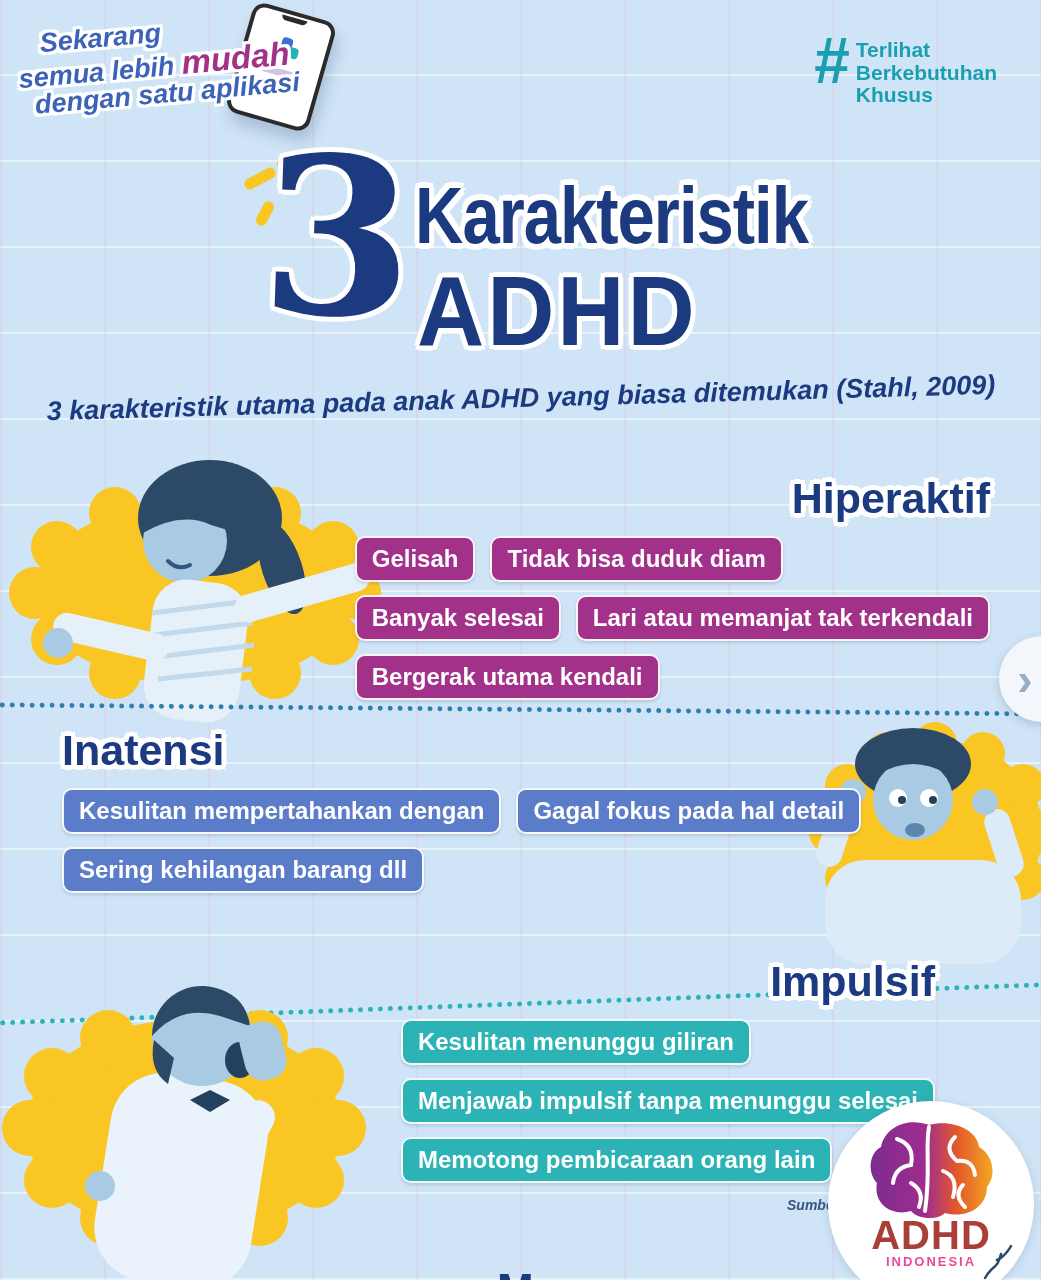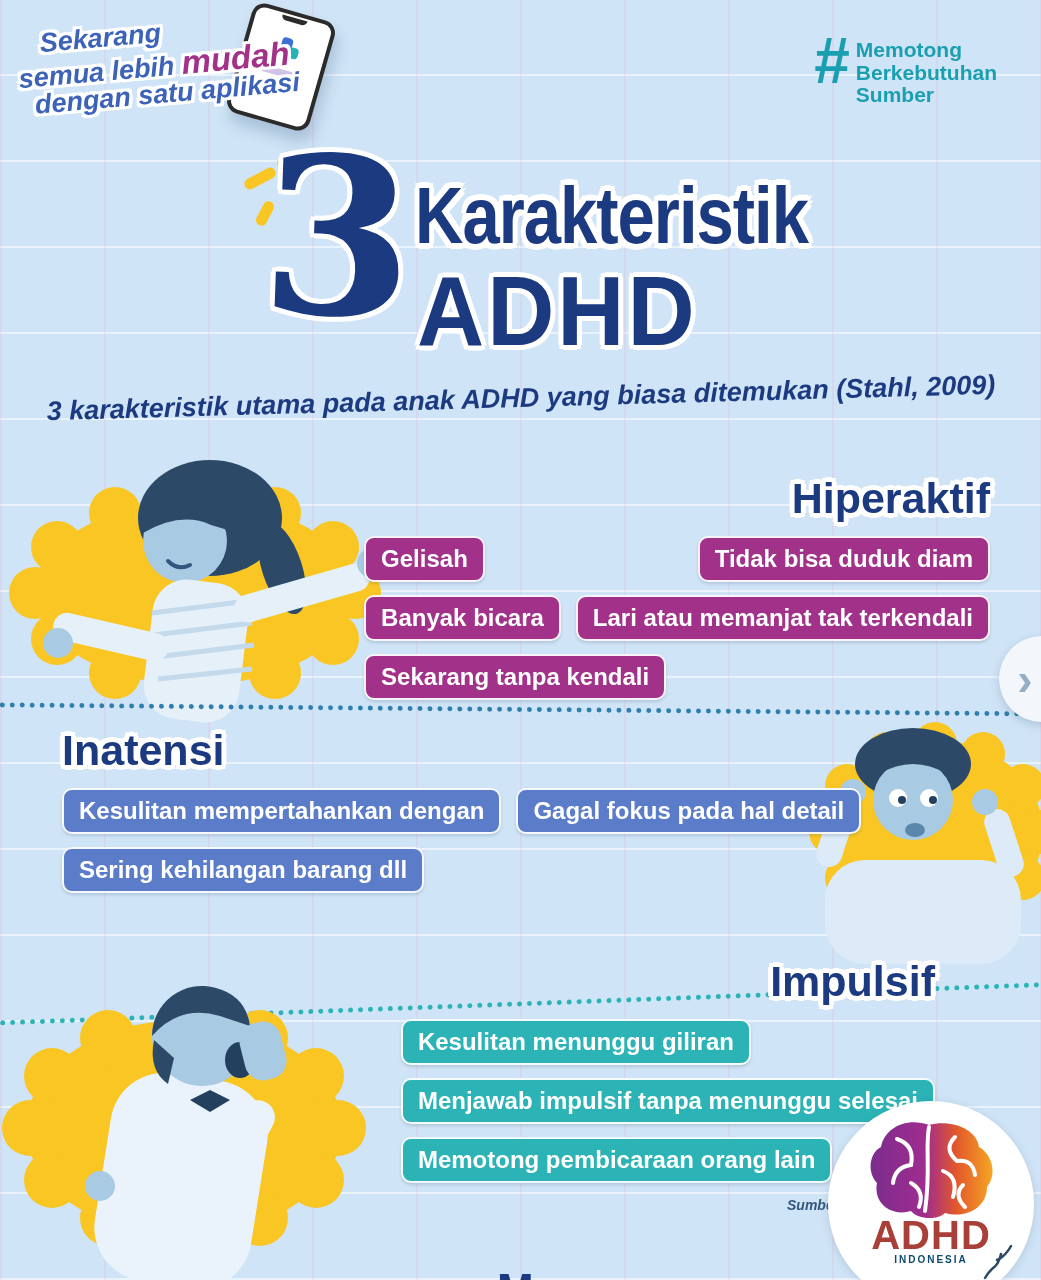--- a/index.html
+++ b/index.html
@@ -71,21 +71,21 @@
     color:var(--navy); z-index:2;
   }
   
   .sec-heading{ font-size:43px; font-weight:bold; color:var(--navy); }
   .pill{
     display:inline-block; color:#fff; font-weight:bold; font-size:24px;
     padding:7px 15px; border-radius:10px; border:2px solid rgba(255,255,255,.95);
     white-space:nowrap; box-shadow:0 2px 3px rgba(50,70,110,.18);
   }
   .row{ display:flex; gap:15px; margin-top:13px; }
-  .row.right{ justify-content:space-between; }
+  .row.right{ justify-content:flex-start; }
   .hiperaktif{ position:absolute; right:51px; top:474px; text-align:right; z-index:3;}
   .hiperaktif .pill{ background:var(--magenta); }
   .inatensi{ position:absolute; left:62px; top:726px; text-align:left; z-index:3;}
   .inatensi .pill{ background:var(--blue); }
   .inatensi .sec-heading{ margin-bottom:10px; }
   .impulsif{ position:absolute; right:106px; top:957px; text-align:right; z-index:3;}
   .impulsif .pill{ background:var(--teal); }
   .hiperaktif .sec-heading{ margin-bottom:12px; }
   .divider{ position:absolute; width:1120px; border-top:5px dotted; z-index:1;}
   .div1{ left:-30px; top:707px; border-color:#2e7fae; transform:rotate(0.5deg);}
@@ -103,21 +103,21 @@
   }
   .next-btn .chev{ font-size:46px; font-weight:bold; color:#96aec3; line-height:1; margin-left:-34px; }
   
   .source{ position:absolute; left:787px; top:1197px; font-size:14px; font-style:italic; font-weight:bold; color:#33567f; z-index:2;}
   .logo-circle{
     position:absolute; left:828px; top:1101px; width:206px; height:206px; border-radius:50%;
     background:#fff; z-index:6; display:flex; flex-direction:column; align-items:center;
     box-shadow:0 2px 8px rgba(70,95,130,.2);
   }
   .logo-title{ font-size:40px; font-weight:bold; color:#a84039; line-height:.9; margin-top:-6px; letter-spacing:1px;}
-  .logo-sub{ font-size:10px; font-weight:bold; color:#0c4a6e; letter-spacing:2px; margin-top:1px;}
+  .logo-sub{ font-size:13px; font-weight:bold; color:#ec4899; letter-spacing:2px; margin-top:1px;}
   .cutoff{ position:absolute; left:497px; top:1268px; width:120px; height:12px; overflow:hidden; z-index:2;
     font-size:44px; font-weight:bold; color:var(--navy); letter-spacing:2px; line-height:1;}
   .flourish{ position:absolute; left:983px; top:1244px; z-index:7;}
 </style>
 </head>
 <body>
 
 <div class="canvas">
   <div class="grid"></div>
 
@@ -133,23 +133,23 @@
         <i></i>
         <i></i>
         <i></i>
       </div>
     <div class="applabel"></div>
   </div>
 
   <div class="hashtag">
     <div class="sym">#</div>
     <div class="lines">
-      <div>Memotong</div>
+      <div>Terlihat</div>
       <div>Berkebutuhan</div>
-      <div>Sumber</div>
+      <div>Khusus</div>
     </div>
   </div>
 
   <div class="sparkle sp1"></div>
   <div class="sparkle sp2"></div>
   <div class="sparkle sp3"></div>
   <div class="title-num ow">3</div>
   <div class="title-w1 ow">Karakteristik</div>
   <div class="title-w2 ow">ADHD</div>
   <div class="subtitle">3 karakteristik utama pada anak ADHD yang biasa ditemukan (Stahl, 2009)</div>
@@ -190,25 +190,25 @@
     </g>
   </svg>
 
   <div class="hiperaktif">
     <div class="sec-heading ow">Hiperaktif</div>
     <div class="row right">
       <span class="pill">Gelisah</span>
       <span class="pill">Tidak bisa duduk diam</span>
     </div>
     <div class="row right">
-      <span class="pill">Banyak bicara</span>
+      <span class="pill">Banyak selesai</span>
       <span class="pill">Lari atau memanjat tak terkendali</span>
     </div>
     <div class="row right">
-      <span class="pill">Sekarang tanpa kendali</span>
+      <span class="pill">Bergerak utama kendali</span>
     </div>
   </div>
 
   <div class="divider div1"></div>
 
   <svg class="photo ph-boy2" width="250" height="252" viewBox="0 0 250 252">
     <g fill="#f9c623">
       <ellipse cx="140" cy="120" rx="108" ry="92"></ellipse>
       <circle cx="244" cy="120" r="22"></circle>
         <circle cx="228" cy="166" r="22"></circle>

